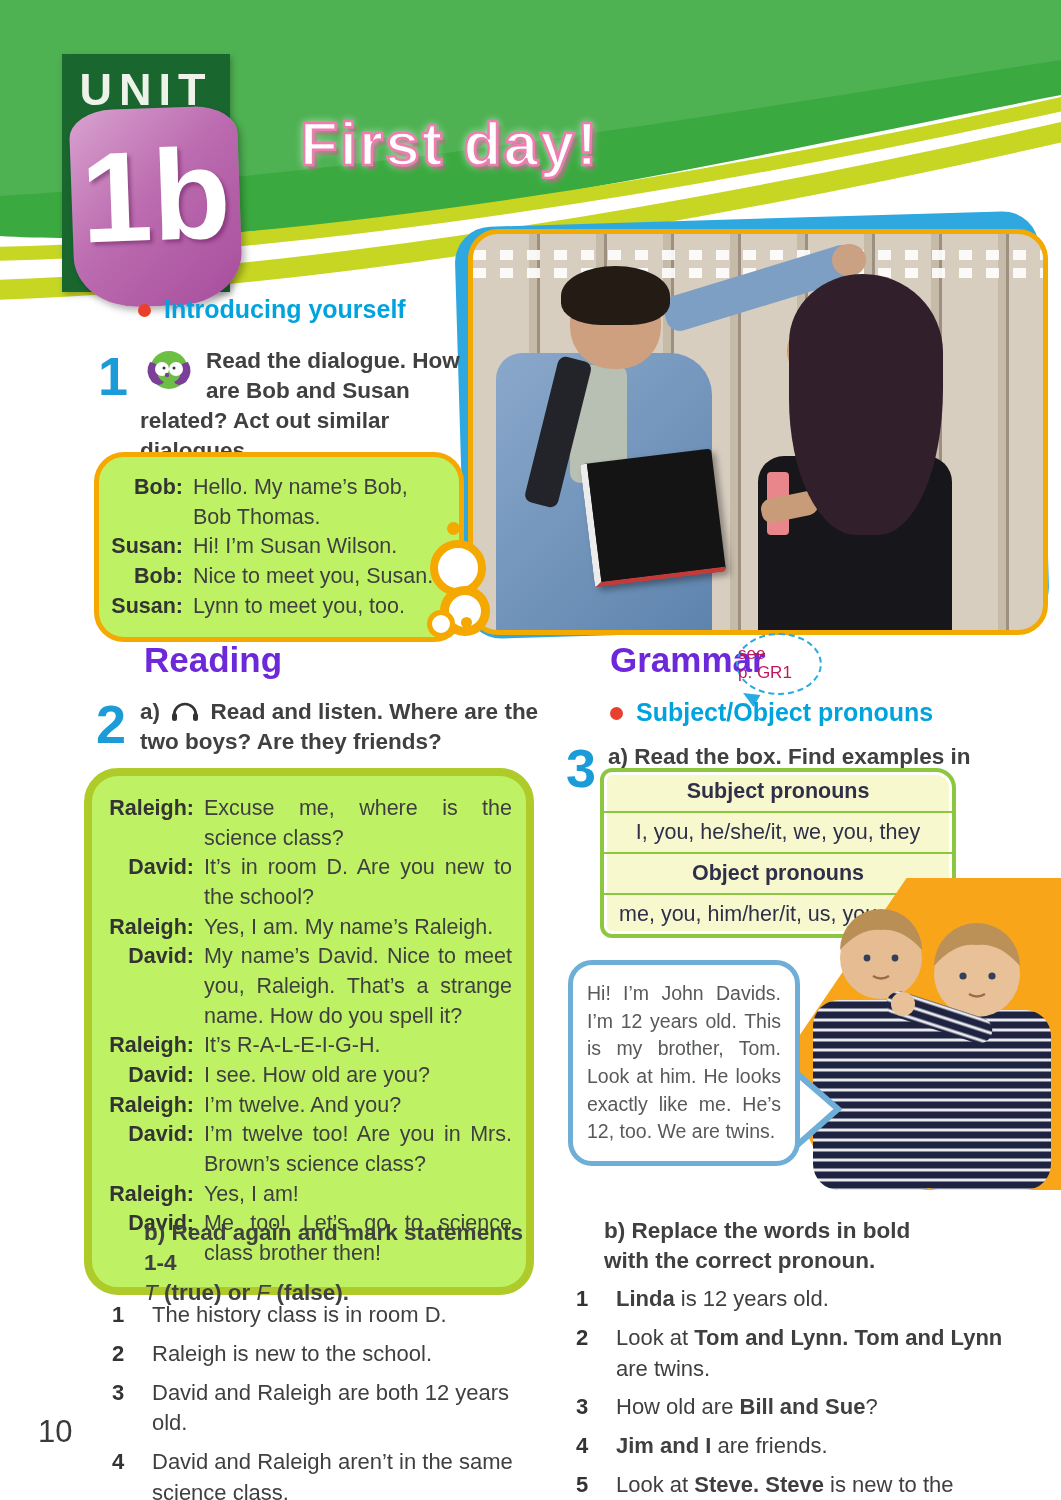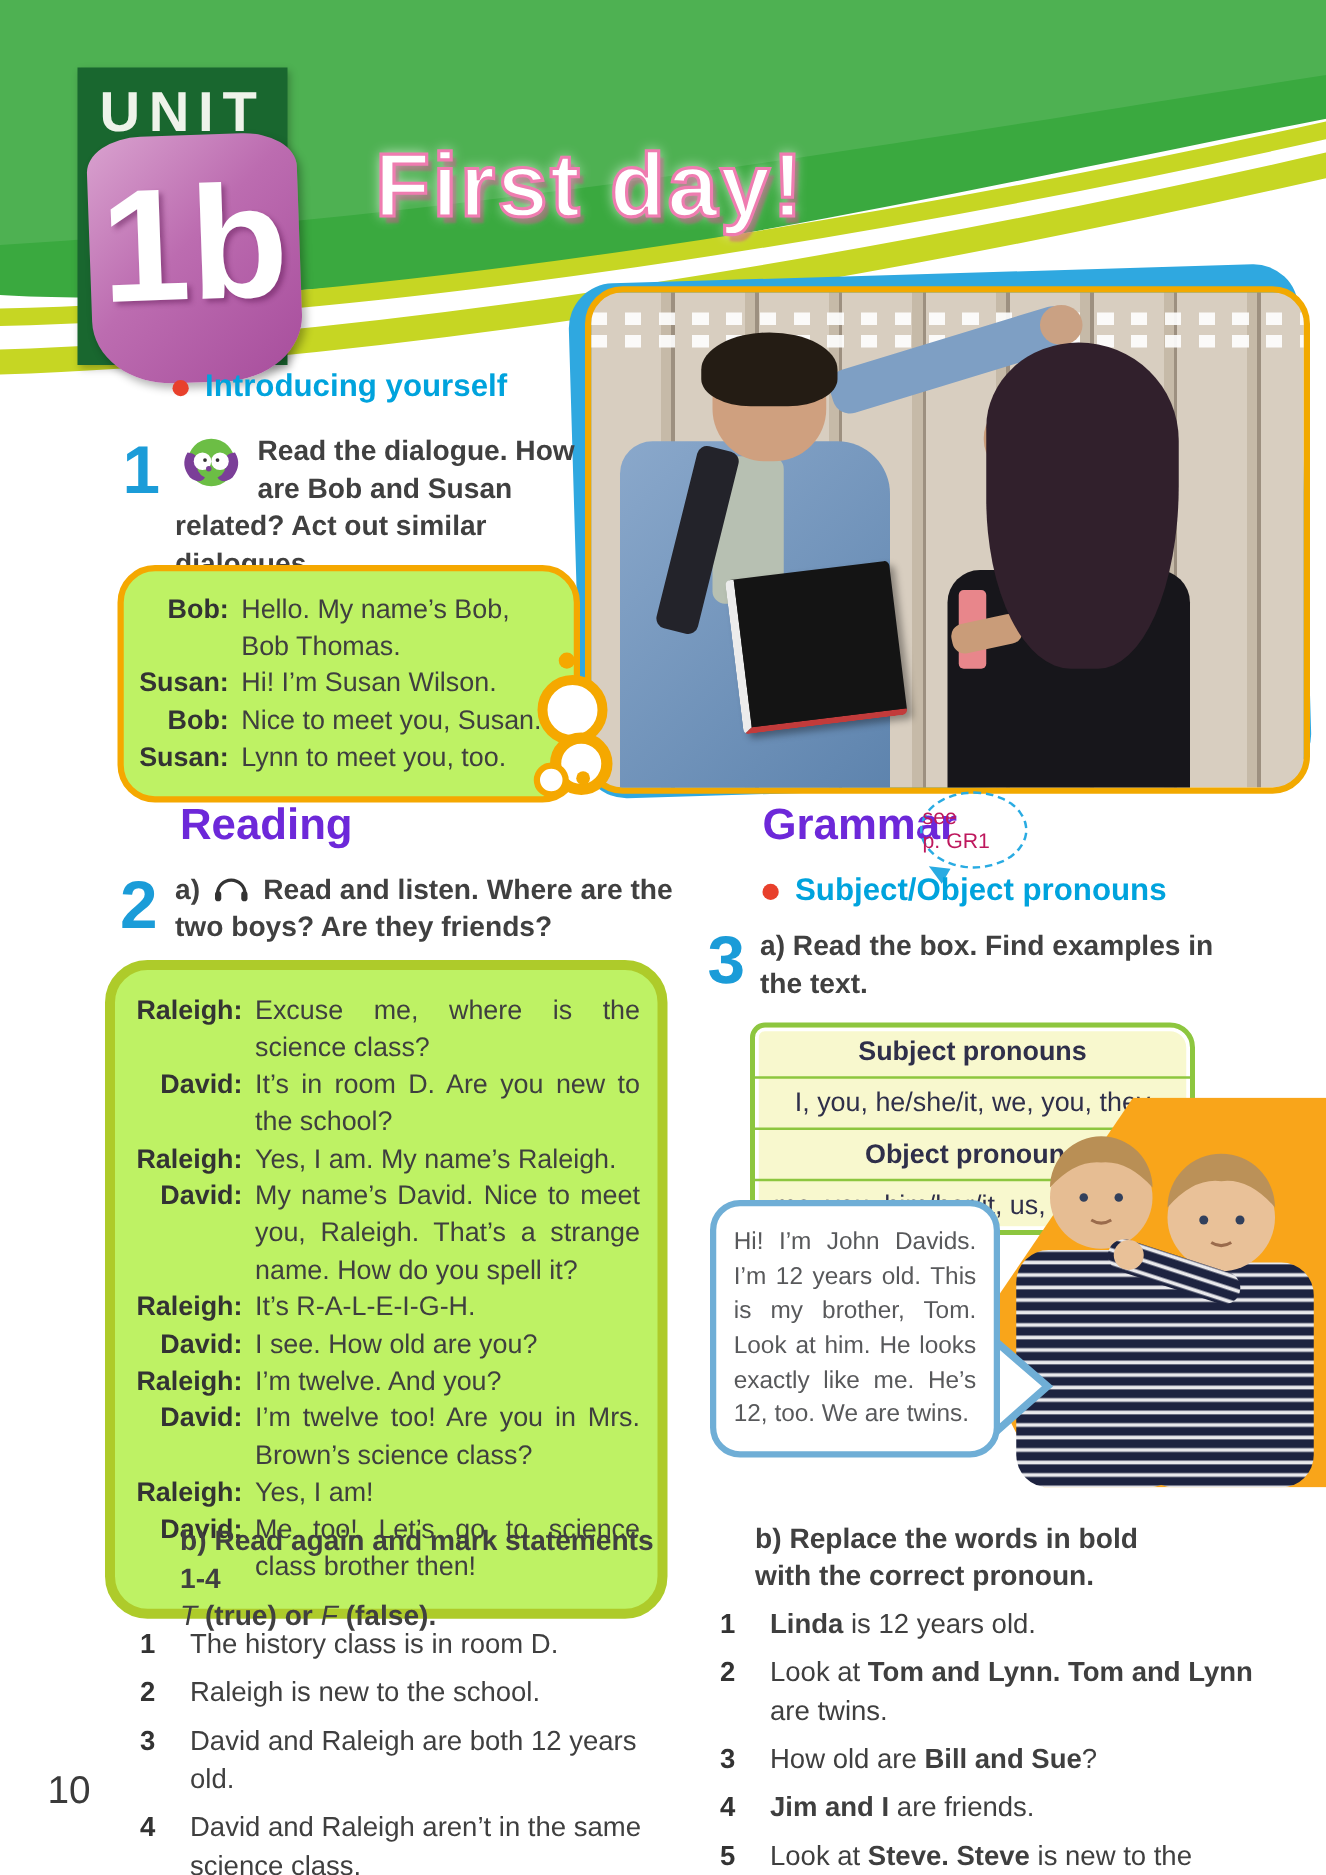--- a/index.html
+++ b/index.html
@@ -12,21 +12,21 @@
   .unit-box{position:absolute;left:62px;top:54px;width:168px;height:238px;background:#19672f;
             box-shadow:2px 3px 6px rgba(0,0,0,.25);}
   .unit-word{position:absolute;left:0;top:10px;width:100%;text-align:center;color:#eef3ea;
              font-size:45px;font-weight:bold;letter-spacing:7px;}
   .badge-1b{position:absolute;left:72px;top:108px;width:168px;height:198px;
             background:linear-gradient(135deg,#d9a2cf 0%,#bc6cb0 45%,#a74d9c 100%);
             border-radius:26% 26% 38% 38% / 14% 14% 26% 26%;
             transform:rotate(-2deg);box-shadow:3px 4px 7px rgba(0,0,0,.3);}
   .badge-1b span{position:absolute;left:0;top:2px;width:100%;text-align:center;color:#fff;
             font-size:128px;font-weight:bold;text-shadow:3px 3px 4px rgba(90,20,80,.45);line-height:1.35;}
-  .first-day{position:absolute;left:300px;top:108px;font-size:72px;font-weight:900;color:#fff;
+  .first-day{position:absolute;left:300px;top:108px;font-size:62px;font-weight:900;color:#fff;
              letter-spacing:2px;-webkit-text-stroke:2.5px #ef7cb0;
              text-shadow:4px 5px 2px rgba(213,72,141,.45),0 0 10px rgba(255,255,255,.8);}
 
   
   .photo-shadow{position:absolute;left:460px;top:219px;width:584px;height:412px;background:#2fa8e0;
                 border-radius:36px;transform:rotate(-1.7deg);}
   .photo{position:absolute;left:468px;top:229px;width:570px;height:396px;border:5px solid #f2a900;
          border-radius:30px;overflow:hidden;
          background:repeating-linear-gradient(90deg,#d8cec0 0 56px,#c6baa8 56px 64px,#9d9080 64px 67px);}
   .photo .vents{position:absolute;left:0;top:16px;width:100%;height:10px;
@@ -262,21 +262,21 @@
     <span class="dot"></span>
     <span class="objective">Subject/Object pronouns</span>
   </div>
 
   <div class="abs ex-num" style="left:566px;top:744px;">3</div>
   <div class="abs instr" style="left:608px;top:742px;width:400px;">
     <span>a)</span>
     <span>Read the box. Find examples in the text.</span>
   </div>
 
-  <div class="abs pbox" style="left:600px;top:818px;width:348px;">
+  <div class="abs pbox" style="left:600px;top:768px;width:348px;">
     <div class="row hdr">Subject pronouns</div>
     <div class="row">I, you, he/she/it, we, you, they</div>
     <div class="row hdr">Object pronouns</div>
     <div class="row">me, you, him/her/it, us, you, them</div>
   </div>
 
   <div class="orange-poly" style="left:775px;top:878px;width:286px;height:312px;"></div>
   <svg class="abs" style="left:795px;top:892px;" width="266" height="298" viewBox="0 0 266 298">
     <defs>
       <pattern id="stripes" width="12" height="10" patternUnits="userSpaceOnUse">

